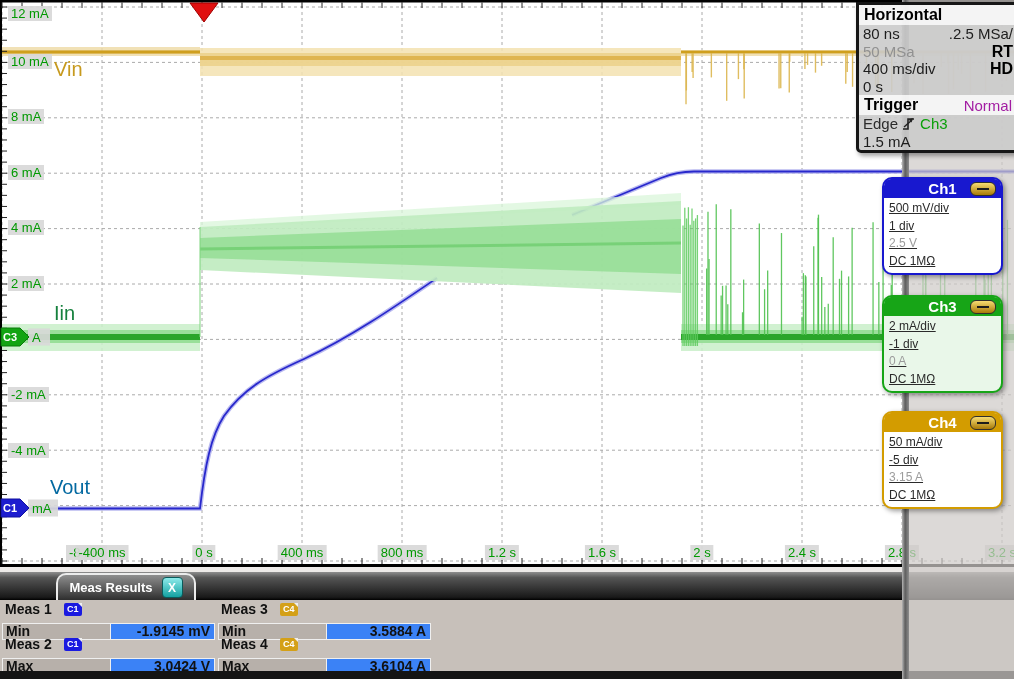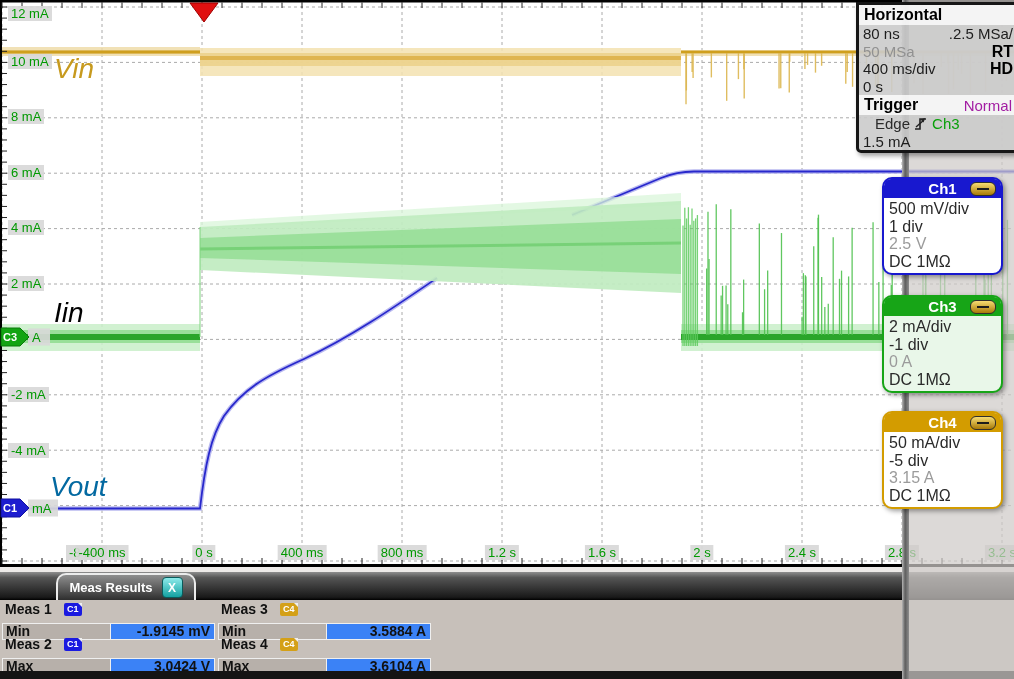--- a/index.html
+++ b/index.html
@@ -5,21 +5,21 @@
   html,body{margin:0;padding:0;background:#fff;}
   #screen{position:relative;width:1014px;height:679px;overflow:hidden;
           font-family:"Liberation Sans",sans-serif;background:#fff;}
 
   
   #plot{position:absolute;left:0;top:0;width:1014px;height:570px;}
   #plot-svg{position:absolute;left:0;top:0;}
   .axl{position:absolute;background:rgba(216,216,216,.92);color:#009900;
        font-size:13px;line-height:15px;padding:0 3px;white-space:nowrap;}
   .axl.xlab{transform:translateX(-50%);}
-  .tracelabel{position:absolute;font-size:28px;line-height:22px;white-space:nowrap;font-style:italic;}
+  .tracelabel{position:absolute;font-size:20px;line-height:22px;white-space:nowrap;}
 
   
   #overlay{position:absolute;left:909px;top:0;width:105px;height:679px;
            background:rgba(206,203,200,.72);z-index:5;}
   #splitter{position:absolute;left:902px;top:0;width:7px;height:679px;z-index:6;
             background:linear-gradient(90deg,#b5b5b5,#5e5e5e 45%,#8d8d8d);}
 
   
   #hpanel{position:absolute;left:856px;top:2px;width:158px;z-index:10;
           border:3px solid #161616;border-right-width:1px;border-radius:0 0 0 5px;
@@ -27,33 +27,33 @@
           font-size:15px;color:#1d1d1d;}
   .ph-title{background:rgba(255,255,255,.78);font-weight:bold;font-size:16px;
             padding:1px 5px;color:#000;}
   .ph-title2{background:rgba(255,255,255,.78);padding:1px 5px;display:flex;
              justify-content:space-between;align-items:center;}
   .ph-title2 .ttl{font-weight:bold;font-size:16px;color:#000;}
   .ph-title2 .normal{color:#a21ca2;}
   .ph-row{display:flex;justify-content:space-between;padding:0 4px;line-height:17.5px;}
   .ph-row .muted{color:#919191;}
   .ph-row .strong{font-weight:bold;font-size:16px;color:#000;}
-  .edgegrp{display:flex;align-items:center;gap:4px;color:#2b2b2b;margin-left:12px;}
+  .edgegrp{display:flex;align-items:center;gap:4px;color:#2b2b2b;}
   .edgegrp .ch3{color:#0aa00a;}
 
   
   .chbox{position:absolute;left:882px;width:117px;z-index:10;border-radius:10px;
          border:2px solid #888;background:#fff;box-shadow:2px 2px 5px rgba(0,0,0,.4);}
   .chbox .chhead{position:relative;height:19px;line-height:19px;border-radius:7px 7px 0 0;
          text-align:center;color:#fff;font-weight:bold;font-size:15px;}
   .chbox .minbtn{position:absolute;right:5px;top:3px;width:24px;height:12px;border-radius:6px;
          background:linear-gradient(#f6dc72,#a87a08);border:1px solid #2e2e2e;
          display:flex;align-items:center;justify-content:center;}
   .chbox .minbtn .bar{width:12px;height:2px;background:#1c1c1c;}
-  .chbox .chrows{padding:2px 4px 3px 5px;font-size:16px;color:#2a2a2a;}
+  .chbox .chrows{padding:2px 4px 3px 5px;font-size:12px;color:#2a2a2a;text-decoration:underline;}
   .chbox .chrows div{line-height:17.5px;white-space:nowrap;}
   .chbox .chrows .muted{color:#9b9b9b;}
   #ch1{top:177px;} #ch3{top:295px;} #ch4{top:411px;}
 
   
   #gapstrip{position:absolute;left:0;top:567px;width:1014px;height:5px;background:#edeae8;}
   #tabbar{position:absolute;left:0;top:572px;width:1014px;height:28px;
           background:linear-gradient(#8e8e8e,#555 20%,#191919 90%,#000);}
   #meas-tab{position:absolute;left:56px;top:1px;width:136px;height:25px;
           border:2px solid #ececec;border-bottom:none;border-radius:10px 10px 0 0;
@@ -425,21 +425,21 @@
         <div class="axl xlab" style="left: 302px; top: 545px;">400 ms</div>
         <div class="axl xlab" style="left: 402px; top: 545px;">800 ms</div>
         <div class="axl xlab" style="left: 502px; top: 545px; text-align: right;">1.2 s</div>
         <div class="axl xlab" style="left: 602px; top: 545px;">1.6 s</div>
         <div class="axl xlab" style="left: 702px; top: 545px;">2 s</div>
         <div class="axl xlab" style="left: 802px; top: 545px;">2.4 s</div>
         <div class="axl xlab" style="left: 902px; top: 545px;">2.8 s</div>
         <div class="axl xlab" style="left: 1002px; top: 545px;">3.2 s</div>
       </div>
     <div class="tracelabel" style="left: 54px; top: 58px; color: rgb(199, 154, 30);">Vin</div>
-    <div class="tracelabel" style="left: 54px; top: 302px; color: #000000;">Iin</div>
+    <div class="tracelabel" style="left: 54px; top: 302px; color: #15803d;">Iin</div>
     <div class="tracelabel" style="left: 50px; top: 476px; color: #0369a1;">Vout</div>
   </div>
 
   <div id="gapstrip"></div>
   <div id="tabbar">
     <div id="meas-tab">
       <span>Meas Results</span>
       <span id="meas-close">X</span>
     </div>
   </div>

